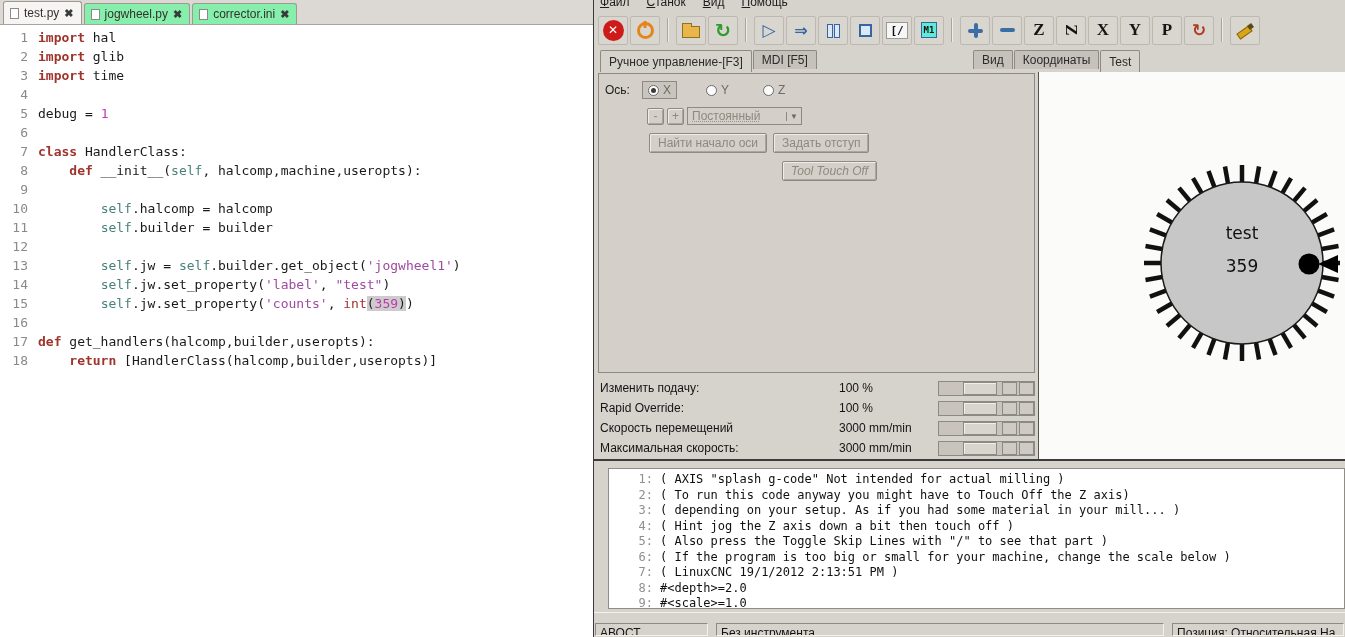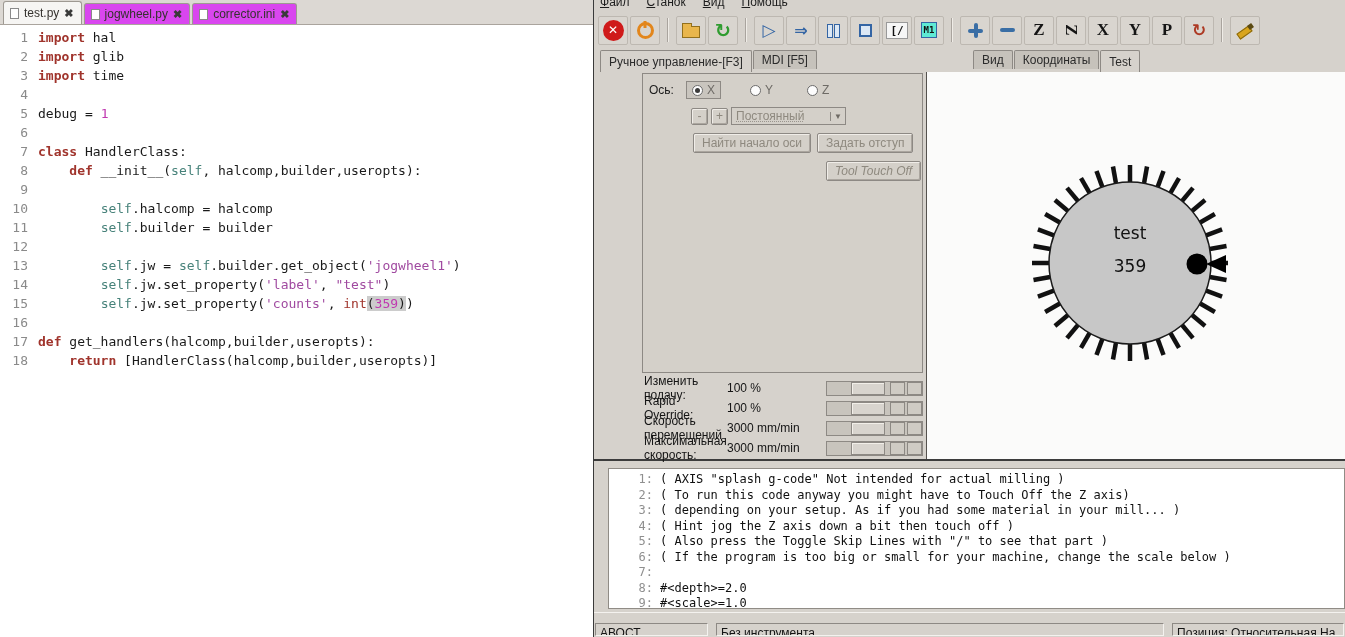--- a/index.html
+++ b/index.html
@@ -5,21 +5,21 @@
   * { margin:0; padding:0; box-sizing:border-box; }
   html,body { width:1345px; height:637px; overflow:hidden; background:#d6d2cc;
               font-family:"Liberation Sans", sans-serif; }
   #root { position:relative; width:1345px; height:637px; }
 
   
   #editor { position:absolute; left:0; top:0; width:593px; height:637px; background:#fff; }
   .tabbar { height:25px; background:#dcd8d3; border-bottom:1px solid #aaa49d;
             display:flex; align-items:flex-end; padding-left:3px; gap:2px; }
   .etab { display:flex; align-items:center; gap:5px; padding:3px 7px 3px 6px; font-size:12px;
-          color:#35322e; background:#d946ef; border:1px solid #9e9992; border-bottom:none;
+          color:#35322e; background:#86efac; border:1px solid #9e9992; border-bottom:none;
           border-radius:3px 3px 0 0; height:21px; }
   .etab.active { background:#f6f5f3; height:23px; }
   .file-icon { width:9px; height:11px; background:#fff; border:1px solid #8a8a8a; display:inline-block; }
   .etab-close { font-size:11px; font-weight:bold; color:#3a3a3a; cursor:default; }
 
   .code { padding:5px 0 0 6px; font-family:"DejaVu Sans Mono", monospace; font-size:13px; }
   .cl { display:flex; height:19px; }
   .ln { width:22px; flex:none; text-align:right; color:#8a8a8a; margin-right:10px; }
   .ct { white-space:pre; color:#1a1a1a; }
   .ct span { white-space:pre; }
@@ -78,21 +78,21 @@
 
   .tabsrow { height:22px; position:relative; display:flex; align-items:flex-end; }
   .left-tabs { display:flex; margin-left:6px; }
   .right-tabs { position:absolute; left:379px; bottom:0; display:flex; }
   .ntab { padding:2px 8px 3px; font-size:12px; color:#2b2b2b; background:#c6c2bb;
           border:1px solid #8d8984; border-bottom:none; border-radius:2px 2px 0 0;
           margin-right:1px; height:19px; }
   .ntab.active { background:#d6d2cc; height:22px; padding-top:4px; }
 
   .main-row { display:flex; height:389px; border-bottom:2px solid #3c3c3c; }
-  .left-col { width:332px; flex:none;padding-left:44px; }
+  .left-col { width:444px; flex:none; }
   .manual-panel { position:relative; height:300px; margin:1px 3px 0 4px;
                   border:1px solid #8d8984; background:#d4d0c9; }
   .axis-row { position:absolute; top:7px; left:6px; display:flex; align-items:center; }
   .axis-label { font-size:12px; color:#1c1c1c; margin-right:12px; }
   .radio-item { display:flex; align-items:center; gap:4px; margin-right:24px; padding:1px 5px; }
   .radio-item.selbox { background:#c9c5be; border:1px solid #8d8984; }
   .radio { width:11px; height:11px; border-radius:50%; border:1px solid #6b6b6b; background:#fdfdfd; position:relative; }
   .radio.sel::after { content:""; position:absolute; inset:2px; border-radius:50%; background:#3b3b3b; }
   .rlabel { font-size:12px; color:#6e6b66; }
   .jog-row { position:absolute; top:33px; left:48px; display:flex; align-items:center; gap:3px; }
@@ -184,21 +184,21 @@
         <div class="cl">
           <span class="ln">6</span>
           <span class="ct"></span>
         </div>
         <div class="cl">
           <span class="ln">7</span>
           <span class="ct"><span class="k">class</span><span> HandlerClass:</span></span>
         </div>
         <div class="cl">
           <span class="ln">8</span>
-          <span class="ct"><span>    </span><span class="k">def</span><span> __init__(</span><span class="sf">self</span><span>, halcomp,builder,useropts):</span></span>
+          <span class="ct"><span>    </span><span class="k">def</span><span> __init__(</span><span class="sf">self</span><span>, halcomp,machine,useropts):</span></span>
         </div>
         <div class="cl">
           <span class="ln">9</span>
           <span class="ct"></span>
         </div>
         <div class="cl">
           <span class="ln">10</span>
           <span class="ct"><span>        </span><span class="sf">self</span><span>.halcomp = halcomp</span></span>
         </div>
         <div class="cl">
@@ -466,20 +466,21 @@
           <div class="gl">
             <span class="gn">5:</span>
             <span class="gt">( Also press the Toggle Skip Lines with "/" to see that part )</span>
           </div>
           <div class="gl">
             <span class="gn">6:</span>
             <span class="gt">( If the program is too big or small for your machine, change the scale below )</span>
           </div>
           <div class="gl">
             <span class="gn">7:</span>
+            <span class="gt">( LinuxCNC 19/1/2012 2:13:51 PM )</span>
           </div>
           <div class="gl">
             <span class="gn">8:</span>
             <span class="gt">#&lt;depth&gt;=2.0</span>
           </div>
           <div class="gl">
             <span class="gn">9:</span>
             <span class="gt">#&lt;scale&gt;=1.0</span>
           </div>
         </div>

